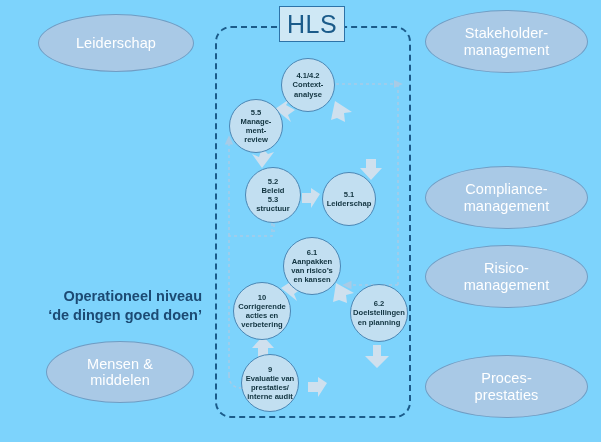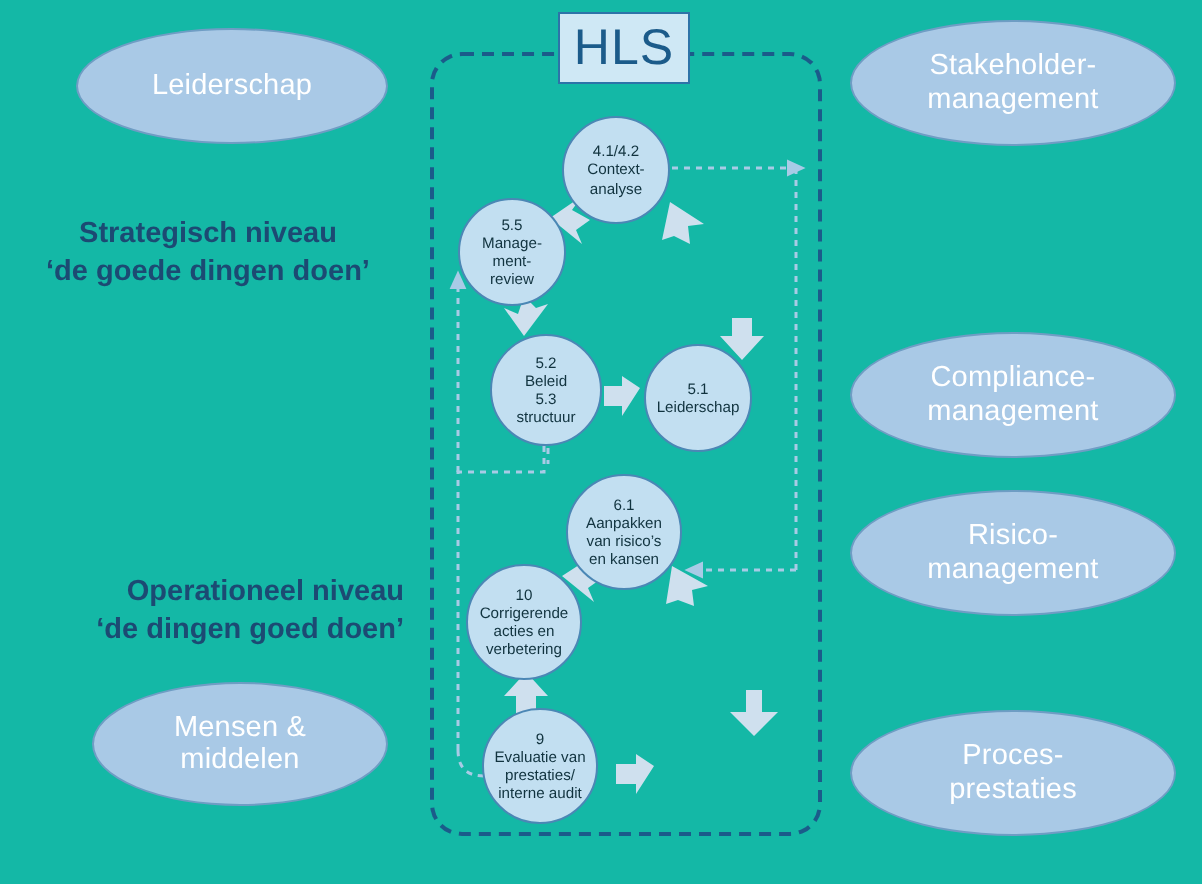--- a/index.html
+++ b/index.html
@@ -7,21 +7,21 @@
     padding: 0;
     background: #ffffff;
   }
   body {
     font-family: "Liberation Sans", sans-serif;
   }
   #stage {
     position: relative;
     width: 601px;
     height: 442px;
-    background: #14b8a6;
+    background: #7dd3fc;
     overflow: hidden;
   }
 
   
   .ellipse {
     position: absolute;
     background: #a9c9e6;
     border: 1px solid #6f9dc4;
     border-radius: 50%;
     display: flex;
@@ -81,20 +81,21 @@
     align-items: center;
     justify-content: center;
     text-align: center;
     color: #11333f;
     font-size: 7.6px;
     line-height: 1.22;
     box-sizing: border-box;
     padding: 0 2px;
     white-space: pre-line;
     z-index: 4;
+    font-weight: bold;
   }
 
   
   #overlay {
     position: absolute;
     left: 0; top: 0;
     width: 601px;
     height: 442px;
     z-index: 2;
     pointer-events: none;
@@ -165,42 +166,43 @@
 
   <div class="ellipse" style="left:425px; top:10px; width:163px; height:63px; white-space:pre-line;">Stakeholder-
 management</div>
   <div class="ellipse" style="left:425px; top:166px; width:163px; height:63px; white-space:pre-line;">Compliance-
 management</div>
   <div class="ellipse" style="left:425px; top:245px; width:163px; height:63px; white-space:pre-line;">Risico-
 management</div>
   <div class="ellipse" style="left:425px; top:355px; width:163px; height:63px; white-space:pre-line;">Proces-
 prestaties</div>
 
-  <div class="side-caption" style="left:6px; top:108px; width:196px;">Strategisch niveau
-‘de goede dingen doen’</div>
   <div class="side-caption" style="left:6px; top:287px; width:196px;text-align:right;">Operationeel niveau
 ‘de dingen goed doen’</div>
 
   <div class="node" style="left:281px; top:58px; width:54px; height:54px;">4.1/4.2
 Context-
 analyse</div>
   <div class="node" style="left:322px; top:172px; width:54px; height:54px;">5.1
 Leiderschap</div>
   <div class="node" style="left:245px; top:167px; width:56px; height:56px;">5.2
 Beleid
 5.3
 structuur</div>
   <div class="node" style="left:229px; top:99px; width:54px; height:54px;">5.5
 Manage-
 ment-
 review</div>
   <div class="node" style="left:283px; top:237px; width:58px; height:58px;">6.1
 Aanpakken
 van risico’s
 en kansen</div>
+  <div class="node" style="left:350px; top:284px; width:58px; height:58px;">6.2
+Doelstellingen
+en planning</div>
   <div class="node" style="left:241px; top:354px; width:58px; height:58px;">9
 Evaluatie van
 prestaties/
 interne audit</div>
   <div class="node" style="left:233px; top:282px; width:58px; height:58px;">10
 Corrigerende
 acties en
 verbetering</div>
 
 </div>

